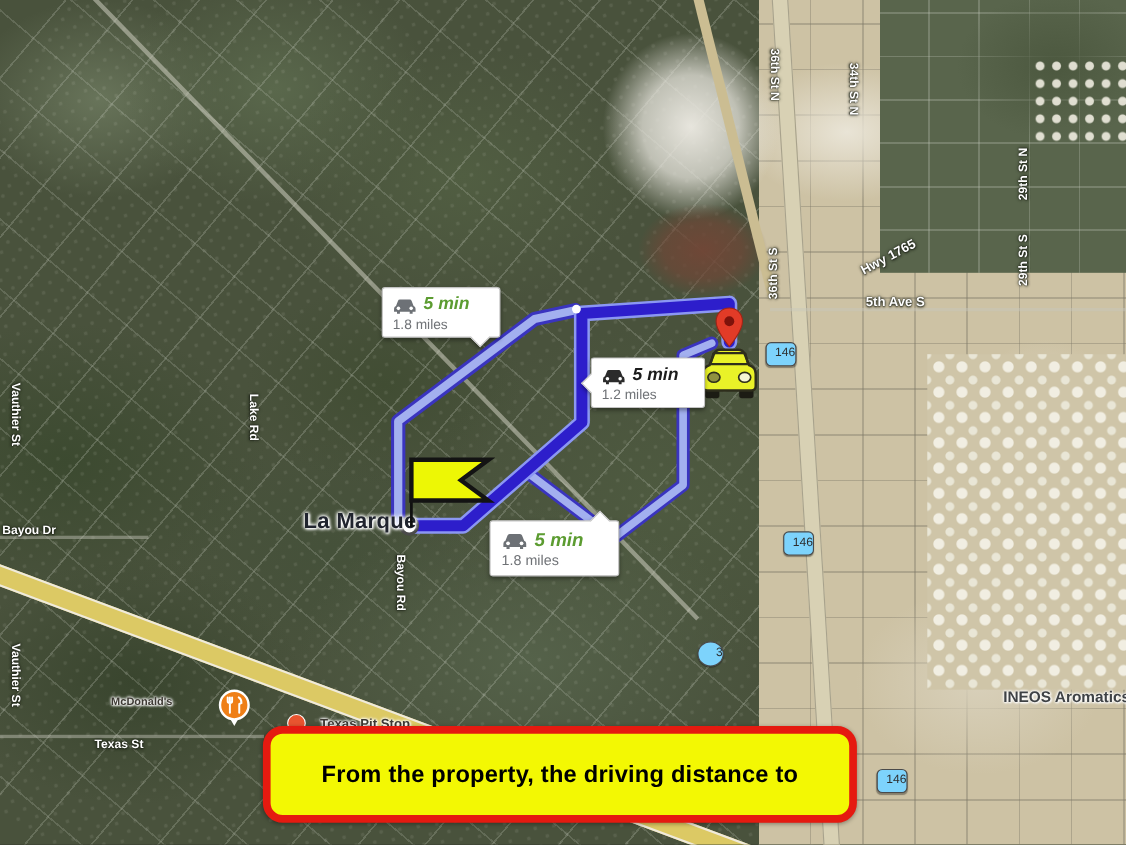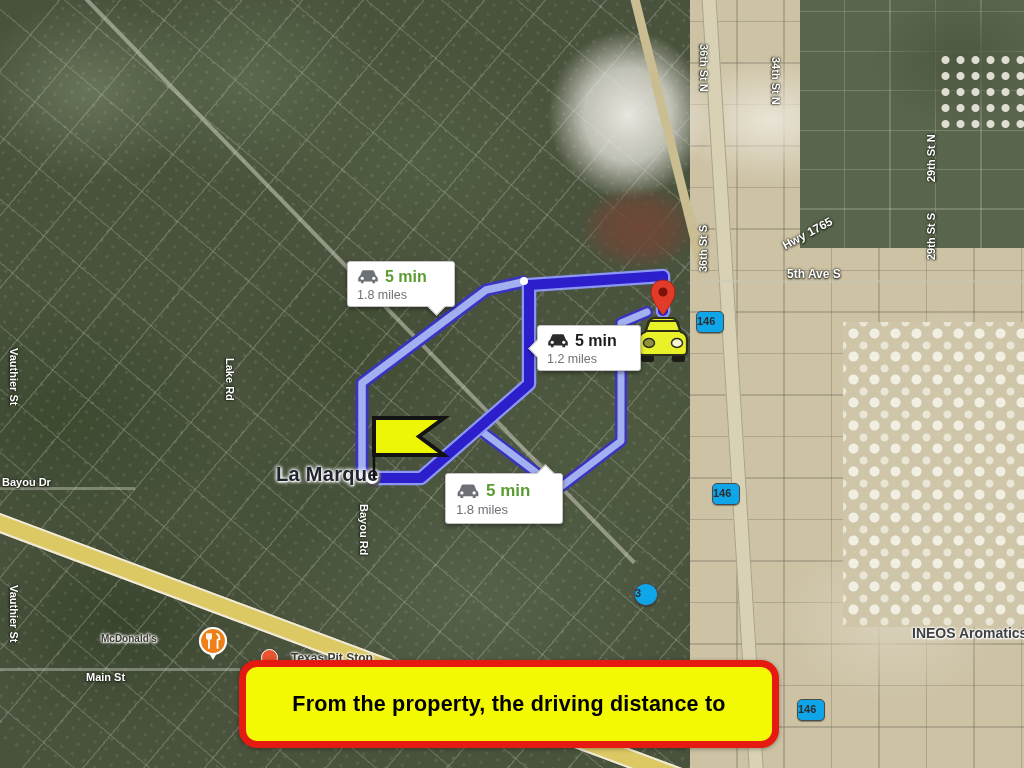--- a/index.html
+++ b/index.html
@@ -59,43 +59,43 @@
   .hwy3{left:85px;top:-5px;width:790px;height:4px;background:rgba(205,205,192,.55);
     transform:rotate(45.8deg);transform-origin:0 0;}
   .road-tan{left:628px;top:-10px;width:9px;height:290px;background:#cbbd92;
     transform:rotate(-14deg);transform-origin:0 0;}
   .road-h{background:rgba(200,200,188,.45);height:3px;}
 
   
   .routes{left:0;top:0;z-index:10;}
 
   
-  .shield{z-index:12;width:26px;height:20px;background:#0ea5e9;border:1.5px solid #4a4a4a;
-    border-radius:5px;color:#2e2e2e;font-size:11px;font-weight:bold;text-align:left;
+  .shield{z-index:12;width:26px;height:20px;background:#7dd3fc;border:1.5px solid #4a4a4a;
+    border-radius:5px;color:#2e2e2e;font-size:11px;font-weight:normal;text-align:right;
     line-height:19px;box-shadow:0 1px 1px rgba(0,0,0,.35);}
   .shield-round{width:22px;height:21px;border-radius:50%;}
   .rlabel{z-index:14;color:#fff;font-size:11px;font-weight:bold;white-space:nowrap;
     text-shadow:0 1px 2px rgba(25,30,20,.95),0 0 3px rgba(25,30,20,.9),0 0 1px rgba(25,30,20,.9);}
   .rot-d{transform:rotate(90deg);transform-origin:0 0;}
   .rot-u{transform:rotate(-90deg);transform-origin:0 0;}
   .plabel{z-index:15;font-weight:bold;white-space:nowrap;color:#3e3a34;
     text-shadow:0 0 3px #fff,0 0 3px #fff,0 0 2px #fff,1px 1px 2px #fff;}
   .city{font-size:20px;color:#20242e;letter-spacing:.3px;
     text-shadow:0 0 4px #fff,0 0 4px #fff,0 0 3px #fff,1px 1px 2px #fff;}
   .poi-pin{z-index:15;}
 
   
   .flag{z-index:16;}
   .pin{z-index:17;}
   .car{z-index:18;}
 
   
   .bubble{z-index:20;background:#fff;border:1px solid #c3c3c3;border-radius:3px;
     padding:5px 9px 4px 9px;filter:drop-shadow(0 2px 2px rgba(0,0,0,.4));}
-  .bubble .row1{display:flex;align-items:center;gap:6px;}
+  .bubble .row1{display:flex;align-items:flex-end;gap:6px;font-style:italic;}
   .bubble .dur{font-size:16px;font-weight:bold;color:#5c9c31;line-height:20px;}
   .bubble.selected .dur{color:#1c1c1c;}
   .bubble .dist{font-size:12.5px;color:#6f7276;margin-top:1px;}
   .bubble::after{content:'';position:absolute;width:12px;height:12px;background:#fff;
     transform:rotate(45deg);}
   .bubble.tail-br::after{bottom:-7px;right:11px;border-right:1px solid #c3c3c3;border-bottom:1px solid #c3c3c3;}
   .bubble.tail-l::after{left:-7px;top:16px;border-left:1px solid #c3c3c3;border-bottom:1px solid #c3c3c3;}
   .bubble.tail-tr::after{top:-7px;right:10px;border-top:1px solid #c3c3c3;border-left:1px solid #c3c3c3;}
 
   
@@ -142,21 +142,21 @@
   </svg>
 
   <div class="abs shield" style="left:696px;top:311px;">146</div>
   <div class="abs shield" style="left:712px;top:483px;">146</div>
   <div class="abs shield" style="left:797px;top:699px;">146</div>
   <div class="abs shield shield-round" style="left:634px;top:583px;">3</div>
 
   <span class="abs rlabel rot-d" style="left:20px;top:348px;">Vauthier St</span>
   <span class="abs rlabel rot-d" style="left:20px;top:585px;">Vauthier St</span>
   <span class="abs rlabel" style="left:2px;top:476px;">Bayou Dr</span>
-  <span class="abs rlabel" style="left:86px;top:671px;">Main St</span>
+  <span class="abs rlabel" style="left:86px;top:671px;">Texas St</span>
   <span class="abs rlabel rot-d" style="left:236px;top:358px;">Lake Rd</span>
   <span class="abs rlabel rot-d" style="left:370px;top:504px;">Bayou Rd</span>
   <span class="abs rlabel rot-d" style="left:710px;top:44px;">36th St N</span>
   <span class="abs rlabel rot-d" style="left:782px;top:57px;">34th St N</span>
   <span class="abs rlabel rot-u" style="left:925px;top:182px;">29th St N</span>
   <span class="abs rlabel rot-u" style="left:925px;top:260px;">29th St S</span>
   <span class="abs rlabel rot-u" style="left:697px;top:272px;">36th St S</span>
   <span class="abs rlabel" style="left:780px;top:240px;transform:rotate(-28deg);transform-origin:0 0;font-size:12px;">Hwy 1765</span>
   <span class="abs rlabel" style="left:787px;top:267px;font-size:12px;">5th Ave S</span>
 

